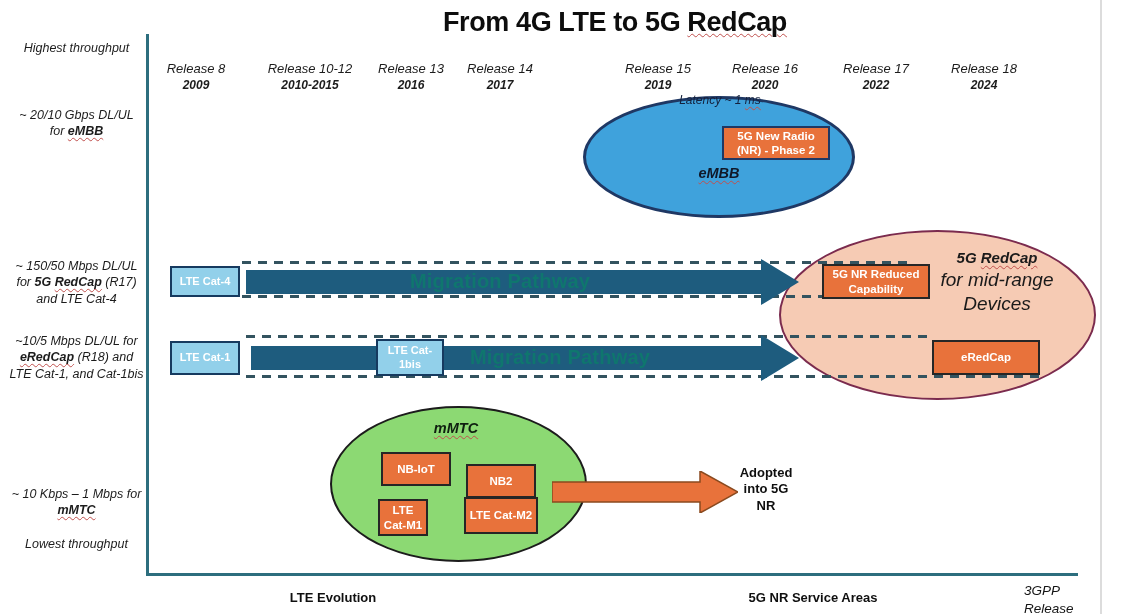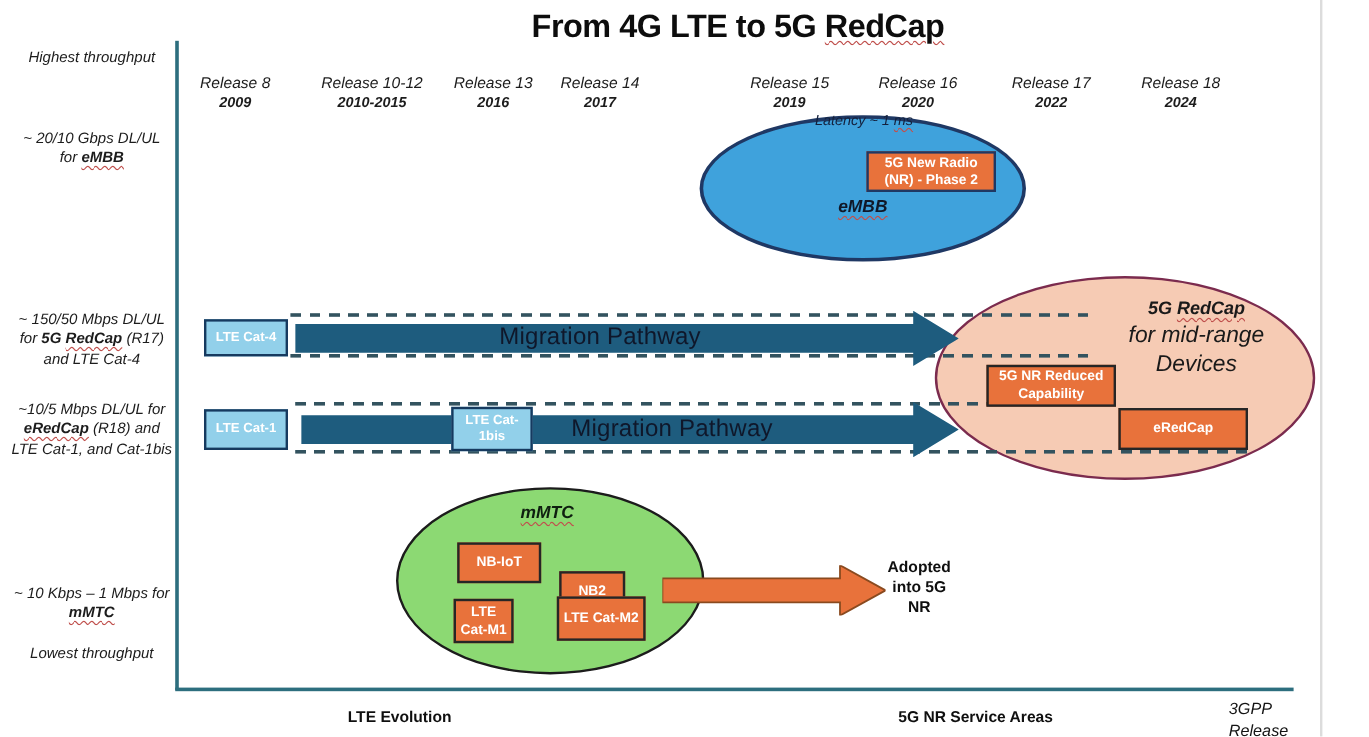--- a/index.html
+++ b/index.html
@@ -19,21 +19,21 @@
   .ellipse{border-radius:50%; box-sizing:border-box;}
   .el-embb{left:583px; top:96px; width:272px; height:122px; background:#3FA2DC; border:3px solid #1F3864;}
   .el-redcap{left:779px; top:230px; width:317px; height:170px; background:#F6CBB4; border:2.5px solid #7B2B4E;}
   .el-mmtc{left:330px; top:406px; width:257px; height:156px; background:#8CD973; border:2.5px solid #1c1c1c;}
   .dash{height:3px; background:repeating-linear-gradient(90deg,#33535F 0 9px, transparent 9px 16px);}
   .box{box-sizing:border-box; display:flex; align-items:center; justify-content:center; text-align:center; font-weight:700; color:#fff; line-height:1.25;}
   .box-orange{background:#E8723B; border:2px solid #1F3864; font-size:11.5px;}
   .box-orange-dk{background:#E8723B; border:2px solid #262626; font-size:11.5px;}
   .box-blue{background:#92D0EA; border:2px solid #163A5F; font-size:11px;}
   .axis{background:#2D6E7E;}
-  .mig-text{color:#0f172a; font-size:20px; font-weight:400; text-align:center; letter-spacing:0.2px;}
+  .mig-text{color:#0f766e; font-size:20px; font-weight:700; text-align:center; letter-spacing:0.2px;}
   .foot{font-weight:700; font-size:13px; text-align:center; color:#0f0f0f;}
 </style>
 </head>
 <body>
 
 <div id="canvas">
 
   <div class="abs axis" style="left:146px; top:34px; width:3px; height:541px;"></div>
   <div class="abs axis" style="left:146px; top:573px; width:932px; height:3px;"></div>
   <div class="abs" style="left:1100px; top:0; width:2px; height:614px; background:#dcdcdc;"></div>
@@ -91,30 +91,30 @@
   <div class="abs it ctr" style="left:640px; top:93px; width:160px; font-size:12px; color:#14213d;">
     <span>Latency ~ 1 </span><span class="wavy">ms</span>
   </div>
   <div class="abs box box-orange" style="left:722px; top:126px; width:108px; height:34px;">5G New Radio (NR) - Phase 2</div>
   <div class="abs ctr b it wavy" style="left:659px; top:165px; width:120px; font-size:14.5px; color:#101828;">eMBB</div>
 
   <div class="abs ctr" style="left:928px; top:248px; width:138px; line-height:1.25;">
     <span class="b it" style="font-size:15px;"><span>5G </span><span class="wavy">RedCap</span></span><br>
     <span class="it" style="font-size:19px;">for mid-range Devices</span>
   </div>
-  <div class="abs box box-orange-dk" style="left:822px; top:264px; width:108px; height:35px;margin-top:40px;">5G NR Reduced Capability</div>
+  <div class="abs box box-orange-dk" style="left:822px; top:264px; width:108px; height:35px;">5G NR Reduced Capability</div>
   <div class="abs box box-orange-dk" style="left:932px; top:340px; width:108px; height:35px;">eRedCap</div>
 
   <div class="abs box box-blue" style="left:170px; top:266px; width:70px; height:31px;">LTE Cat-4</div>
   <div class="abs box box-blue" style="left:170px; top:341px; width:70px; height:34px;">LTE Cat-1</div>
   <div class="abs box box-blue" style="left:376px; top:339px; width:68px; height:37px;">LTE Cat-1bis</div>
 
   <div class="abs ctr b it wavy" style="left:398px; top:420px; width:116px; font-size:14.5px; color:#0f1f10;">mMTC</div>
   <div class="abs box box-orange-dk" style="left:381px; top:452px; width:70px; height:34px;">NB-IoT</div>
-  <div class="abs box box-orange-dk" style="left:466px; top:476px; width:55px; height:34px;">NB2</div>
+  <div class="abs box box-orange-dk" style="left:466px; top:464px; width:70px; height:34px;">NB2</div>
   <div class="abs box box-orange-dk" style="left:378px; top:499px; width:50px; height:37px;">LTE Cat-M1</div>
   <div class="abs box box-orange-dk" style="left:464px; top:497px; width:74px; height:37px;">LTE Cat-M2</div>
 
   <div class="abs ctr b" style="left:734px; top:465px; width:64px; font-size:13px; line-height:1.25; color:#0f0f0f;">Adopted into 5G NR</div>
 
   <div class="abs foot" style="left:258px; top:590px; width:150px;">LTE Evolution</div>
   <div class="abs foot" style="left:721px; top:590px; width:184px;">5G NR Service Areas</div>
   <div class="abs it" style="left:1024px; top:582px; width:64px; font-size:13.5px; line-height:1.35; color:#141414;">3GPP Release</div>
 
 </div>

